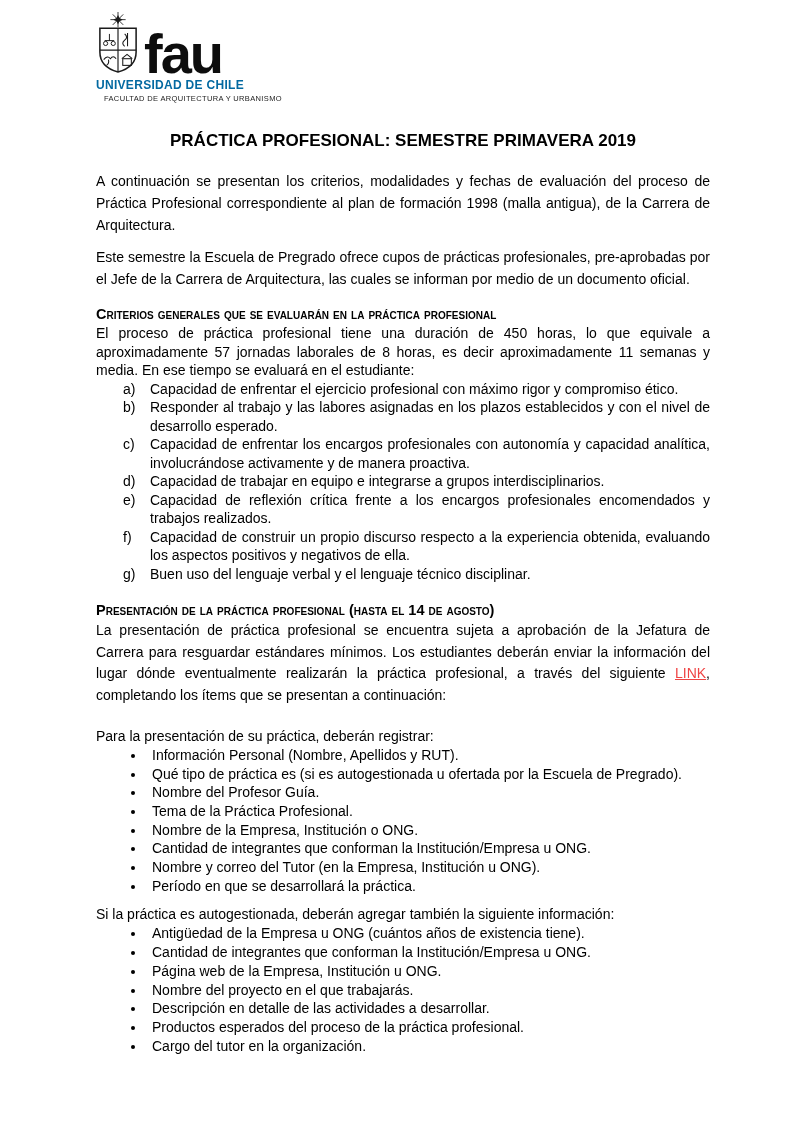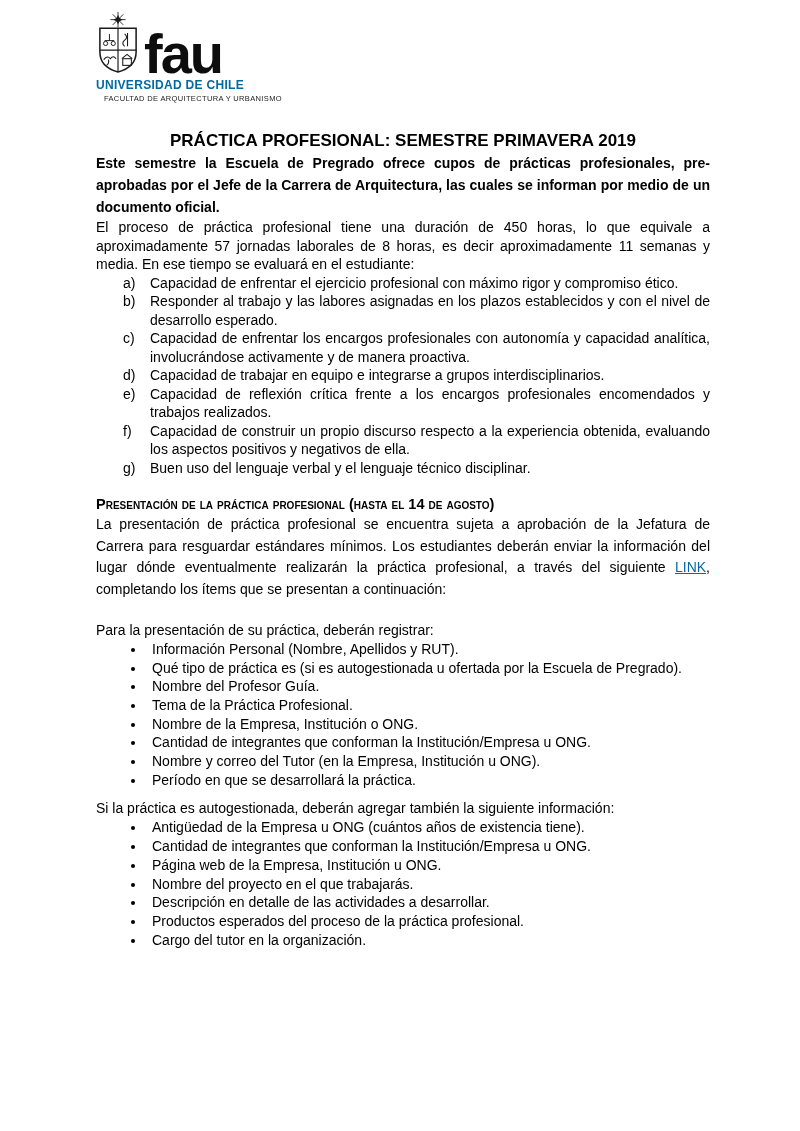--- a/index.html
+++ b/index.html
@@ -31,40 +31,40 @@
   
   .doc-title {
     font-size: 17px; font-weight: 700; text-align: center;
     line-height: 20px; margin: 28px 0 0;
   }
 
   
   p { margin: 0; }
   .para { text-align: justify; line-height: 22px; }
   .p1 { margin-top: 19px; }
-  .p2 { margin-top: 1px; font-weight: bold; }
+  .p2 { margin-top: 10px; }
 
   
   .sc-heading {
     font-variant: small-caps; font-weight: 700;
     font-size: 14.5px; line-height: 20px; margin: 0;
   }
   .h-criterios { margin-top: 14px; }
   .h-presentacion { margin-top: 17px; }
 
   .criterios-intro { text-align: justify; line-height: 18.5px; }
 
   
   ol.letter-list { list-style: none; margin: 0; padding: 0 0 0 27px; }
   ol.letter-list li { display: flex; line-height: 18.5px; }
   ol.letter-list .marker { width: 27px; flex: none; }
   ol.letter-list .li-text { flex: 1; text-align: justify; }
 
   .presentacion-para { line-height: 21.7px; }
-  a.doc-link { color: #0369a1; text-decoration: underline; }
+  a.doc-link { color: #ef4444; text-decoration: underline; }
 
   .registro-intro { margin-top: 20px; line-height: 19px; }
   .autogest-intro { margin-top: 10px; line-height: 19px; }
 
   
   ul.bullet-list { list-style: disc outside; margin: 0; padding: 0 0 0 50px; }
   ul.bullet-list li { line-height: 18.7px; padding-left: 6px; }
 </style>
 </head>
 <body>
@@ -98,22 +98,24 @@
         </svg>
       </div>
       <div class="fau-wordmark">fau</div>
     </div>
     <div class="logo-university">UNIVERSIDAD DE CHILE</div>
     <div class="logo-faculty">FACULTAD DE ARQUITECTURA Y URBANISMO</div>
   </div>
 
   <h1 class="doc-title">PRÁCTICA PROFESIONAL: SEMESTRE PRIMAVERA 2019</h1>
 
+  <p class="para p1">A continuación se presentan los criterios, modalidades y fechas de evaluación del proceso de Práctica Profesional correspondiente al plan de formación 1998  (malla antigua), de la Carrera de Arquitectura.</p>
   <p class="para p2">Este semestre la Escuela de Pregrado ofrece cupos de prácticas profesionales, pre-aprobadas por el Jefe de la Carrera de Arquitectura, las cuales se informan por medio de un documento oficial.</p>
 
+  <h2 class="sc-heading h-criterios">Criterios generales que se evaluarán en la práctica profesional</h2>
   <p class="criterios-intro">El proceso de práctica profesional tiene una duración de 450 horas, lo que equivale a aproximadamente 57 jornadas laborales de 8 horas, es decir  aproximadamente 11 semanas y media. En ese tiempo se evaluará en el estudiante:</p>
   <ol class="letter-list">
     <li>
       <span class="marker">a)</span>
       <span class="li-text">Capacidad de enfrentar el ejercicio profesional con máximo rigor y compromiso ético.</span>
     </li>
     <li>
       <span class="marker">b)</span>
       <span class="li-text">Responder al trabajo y las labores asignadas en los plazos establecidos y con el nivel de desarrollo esperado.</span>
     </li>

